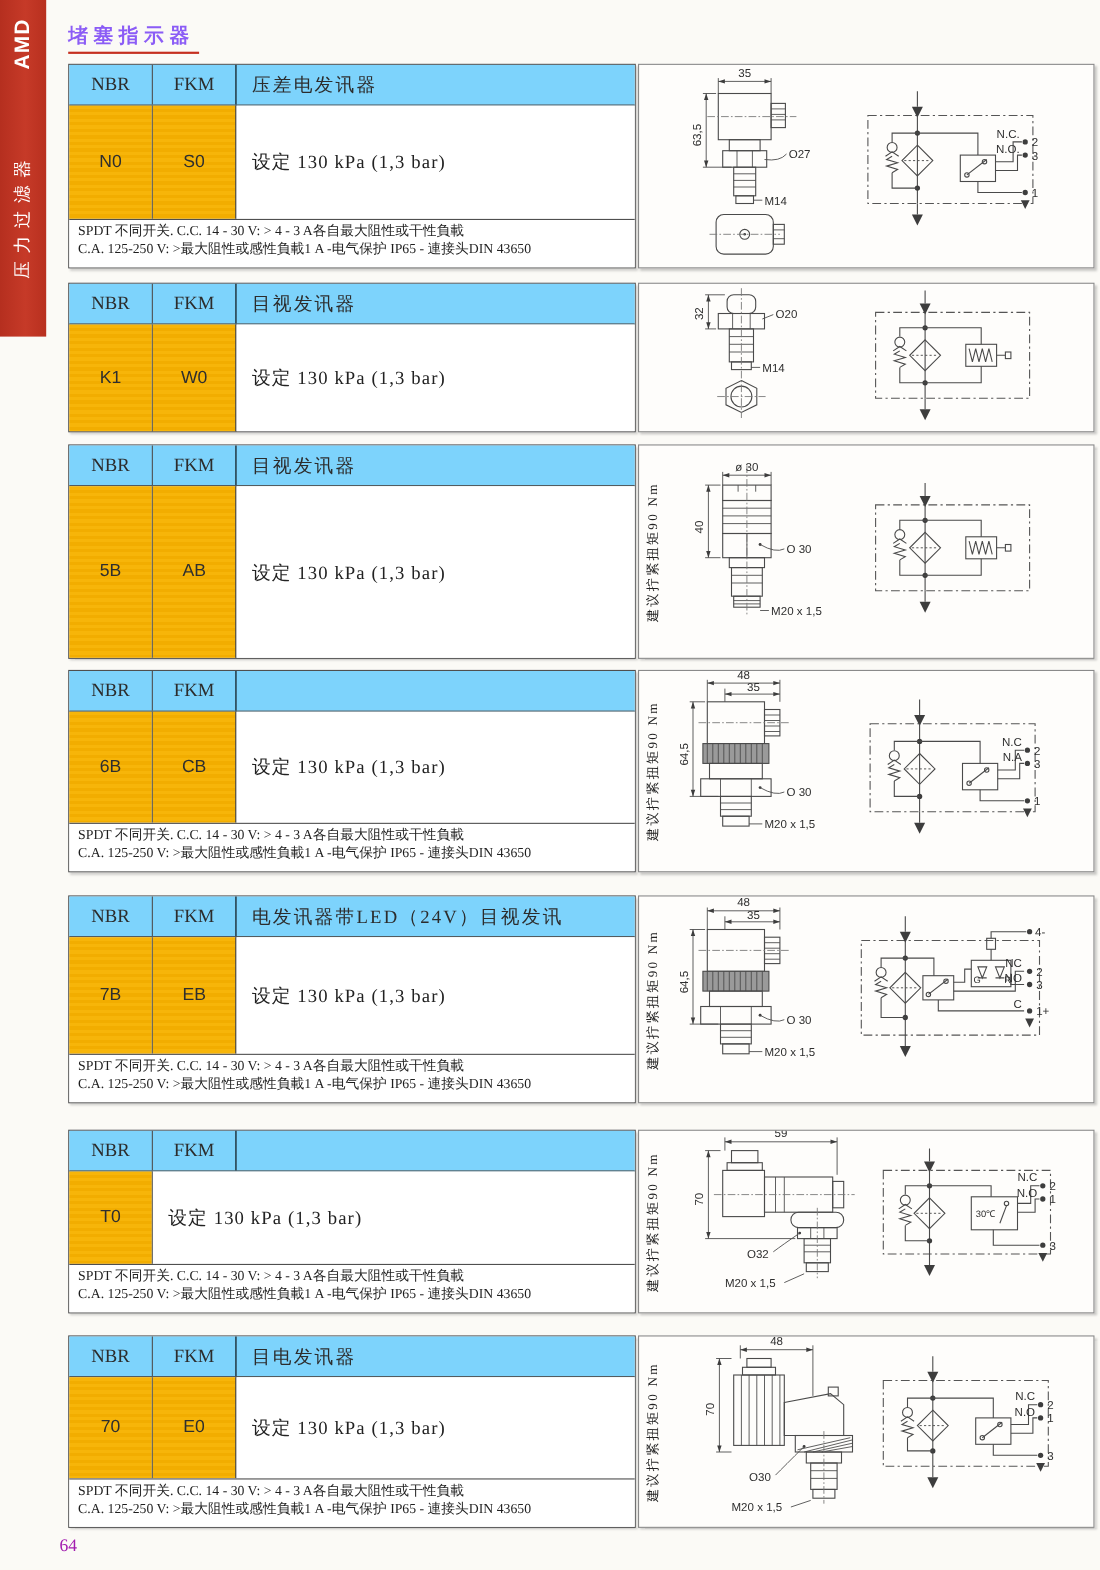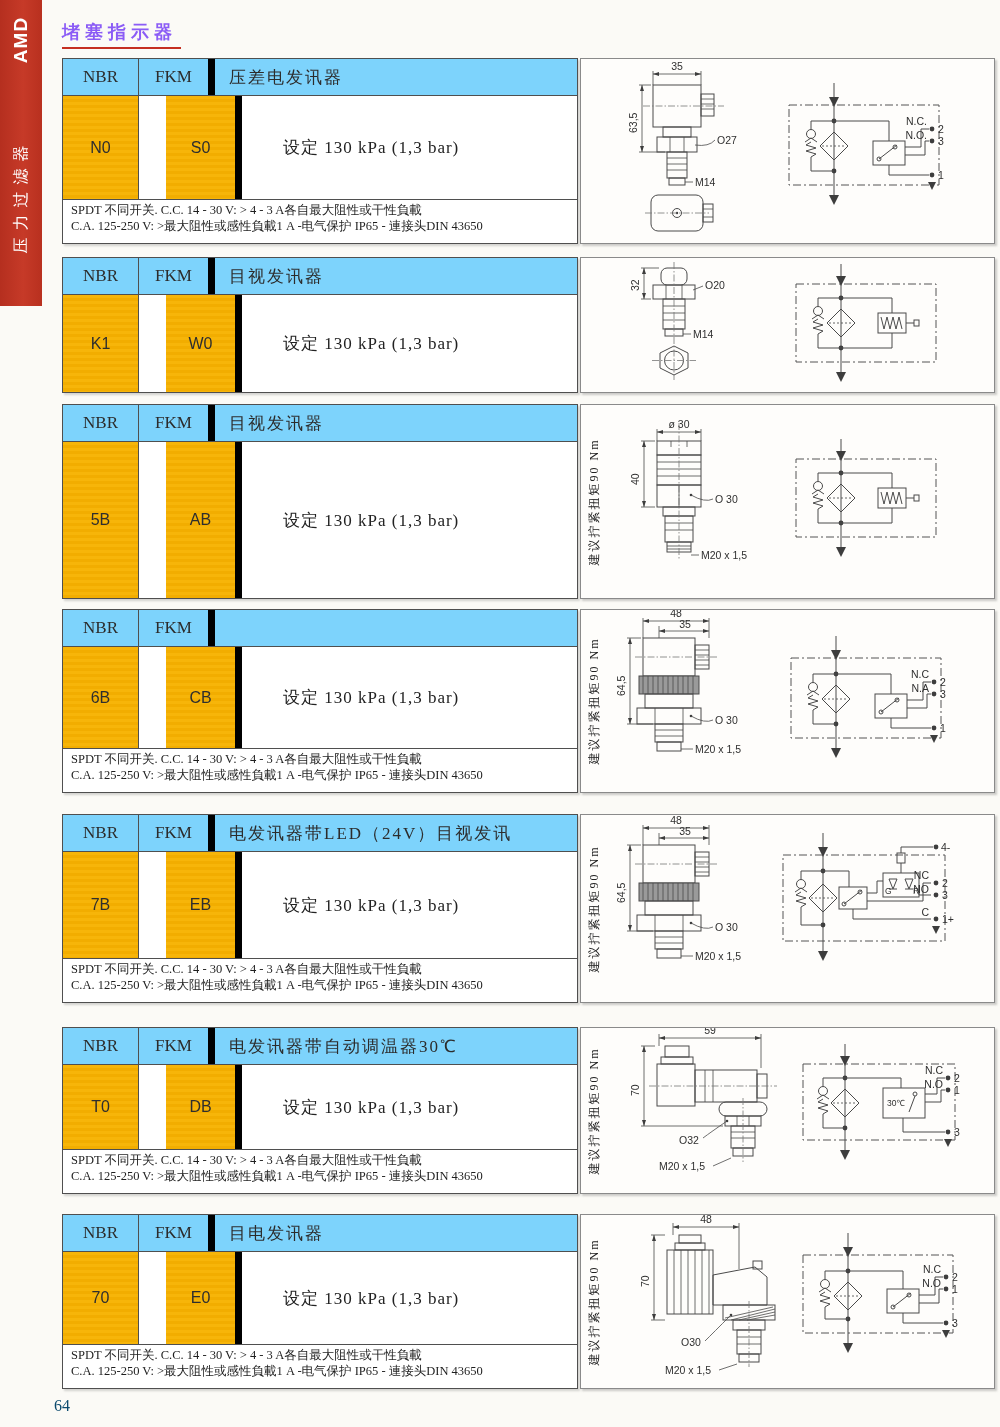--- a/index.html
+++ b/index.html
@@ -39,23 +39,23 @@
   .row { display:flex; align-items:stretch; }
   .tbl {
     width:516px; flex:0 0 516px;
     border:1px solid #4f4f4f; background:#fff;
     display:flex; flex-direction:column;
     box-shadow:2px 2px 2px rgba(90,90,90,.25);
   }
   .thead { display:flex; height:37px; background:#7dd3fc; border-bottom:1px solid #4f4f4f; }
   .th { display:flex; align-items:center; justify-content:center; font-size:17px; color:#2c2c2c; }
   .c1 { width:76px; border-right:1px solid #4f4f4f; }
-  .c2 { width:76px; border-right:7px solid #000000; }
+  .c2 { width:76px; border-right:1px solid #000000; }
   .c3 { flex:1; justify-content:flex-start; padding-left:14px; letter-spacing:2px; }
-  .tbody { display:flex; flex:1;gap:27px; }
+  .tbody { display:flex; flex:1; }
   .td { display:flex; align-items:center; justify-content:center; }
   .yellow {
     background:repeating-linear-gradient(180deg,#f7b509 0 3px,#f2ad00 3px 6px);
     font-family:"Liberation Sans",sans-serif; font-size:16px; color:#2e2e2e;
   }
   .setting { justify-content:flex-start; padding-left:14px; font-size:17px; letter-spacing:1px; background:#fff; }
   .tfoot {
     border-top:1px solid #4f4f4f; background:#fff;
     padding:3px 8px 2px 8px; font-size:12.5px; line-height:1.26; color:#1e1e1e;
     height:44px;
@@ -85,21 +85,21 @@
   svg text { font:10.5px "Liberation Sans",sans-serif; fill:#2f2f2f; }
   svg text.sm { font-size:8.5px; }
 
   
   .m1{margin-bottom:13px}.m2{margin-bottom:11px}.m3{margin-bottom:10px}
   .m4{margin-bottom:21px}.m5{margin-bottom:24px}.m6{margin-bottom:20px}
 
   .h1{height:186px}.h2{height:136px}.h3{height:195px}.h4{height:184px}
   .h5{height:189px}.h6{height:167px}.h7{height:175px}
 
-  .page-num { position:absolute; left:54px; bottom:12px; font-size:16px; color:#0c4a6e;margin-top:32px; }
+  .page-num { position:absolute; left:54px; bottom:12px; font-size:16px; color:#a21caf;margin-top:32px; }
 </style>
 </head>
 <body>
 
 <div class="spine">
   <div class="spine-text spine-brand">AMD</div>
   <div class="spine-text spine-label">压力过滤器</div>
 </div>
 
 <div class="content">
@@ -583,25 +583,23 @@
       </svg>
     </div>
   </div>
 
   
   <div class="row h6 m6">
     <div class="tbl">
       <div class="thead">
         <div class="th c1">NBR</div>
         <div class="th c2">FKM</div>
-        <div class="th c3">电发讯器带自动调温器30℃</div>
       </div>
       <div class="tbody">
         <div class="td c1 yellow">T0</div>
-        <div class="td c2 yellow">DB</div>
         <div class="td c3 setting">设定 130 kPa (1,3 bar)</div>
       </div>
       <div class="tfoot">
         <div>SPDT 不同开关. C.C. 14 - 30 V: &gt; 4 - 3 A各自最大阻性或干性負載</div>
         <div>C.A. 125-250 V: &gt;最大阻性或感性負載1 A -电气保护 IP65 - 連接头DIN 43650</div>
       </div>
     </div>
     <div class="draw">
       <div class="torque">建议拧紧扭矩90 Nm</div>
       <svg width="413" height="165" viewBox="0 0 413 165">

